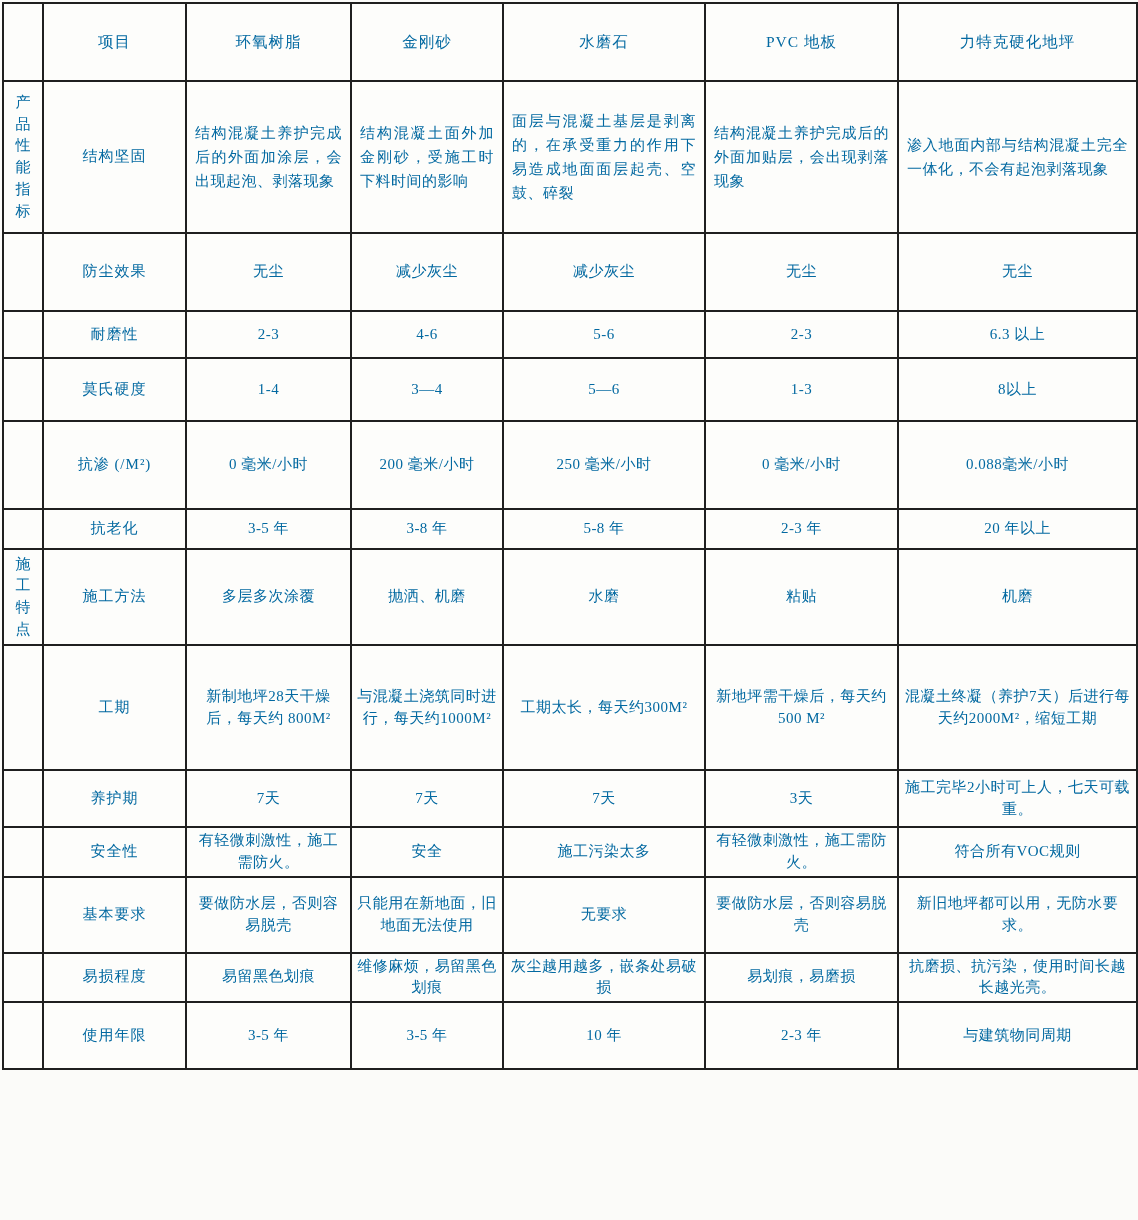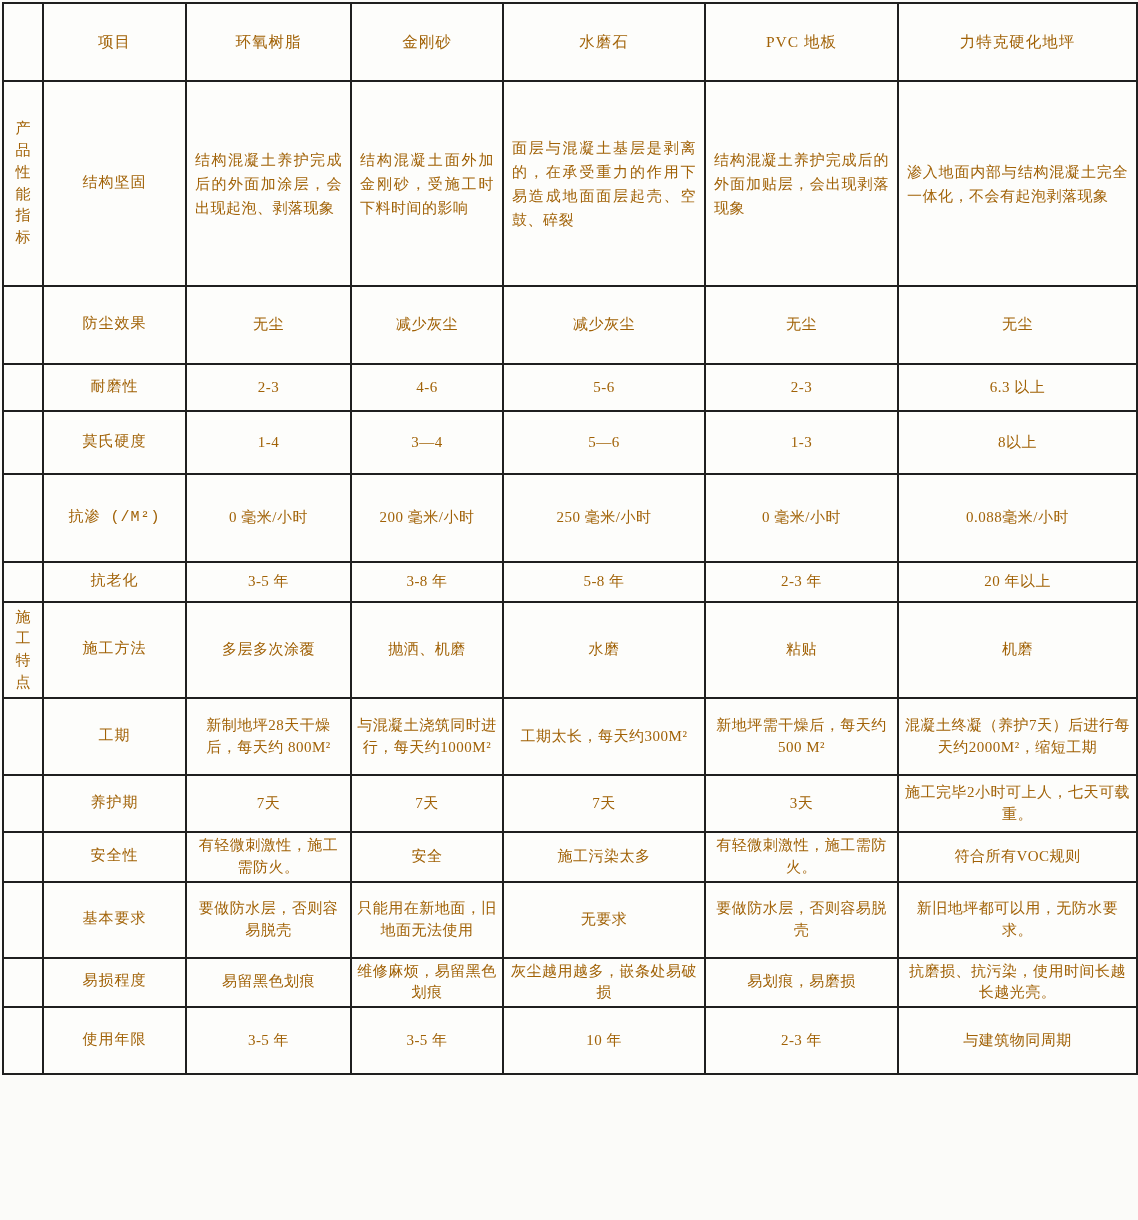--- a/index.html
+++ b/index.html
@@ -14,21 +14,21 @@
     height: 1220px;
     background: #fbfbf9;
     overflow: hidden;
   }
   table.cmp {
     border-collapse: collapse;
     table-layout: fixed;
     width: 1134px;
     margin: 2px 0 0 2px;
     background: #fdfdfb;
-    color: #a16207;
+    color: #0369a1;
     padding-left: 30px;
   }
   table.cmp td, table.cmp th {
     border: 2px solid #1f1f1f;
     vertical-align: middle;
     text-align: center;
     font-weight: normal;
     font-size: 15px;
     line-height: 1.45;
     padding: 2px 5px;
@@ -41,21 +41,20 @@
   }
   td.vgroup {
     word-break: break-all;
     line-height: 1.8;
     padding: 0 11px;
     font-size: 15px;
     letter-spacing: 0;
   }
   td.label {
     letter-spacing: 1px;
-    font-family: Liberation Mono, monospace;
   }
   tr.tall td.val {
     text-align: justify;
     text-align-last: left;
     padding: 6px 8px;
     line-height: 1.6;
   }
   td.val {
     letter-spacing: 0.5px;
   }
@@ -79,21 +78,21 @@
         <th></th>
         <th>项目</th>
         <th>环氧树脂</th>
         <th>金刚砂</th>
         <th>水磨石</th>
         <th>PVC 地板</th>
         <th>力特克硬化地坪</th>
       </tr>
     </thead>
     <tbody>
-      <tr class="tall" style="height:205px">
+      <tr class="tall" style="height:152px">
         <td class="vgroup">产品性能指标</td>
         <td class="label">结构坚固</td>
         <td class="val">结构混凝土养护完成后的外面加涂层，会出现起泡、剥落现象</td>
         <td class="val">结构混凝土面外加金刚砂，受施工时下料时间的影响</td>
         <td class="val">面层与混凝土基层是剥离的，在承受重力的作用下易造成地面面层起壳、空鼓、碎裂</td>
         <td class="val">结构混凝土养护完成后的外面加贴层，会出现剥落现象</td>
         <td class="val">渗入地面内部与结构混凝土完全一体化，不会有起泡剥落现象</td>
       </tr>
       <tr style="height:78px">
         <td class="vgroup"></td>
@@ -142,21 +141,21 @@
       </tr>
       <tr style="height:96px">
         <td class="vgroup">施工特点</td>
         <td class="label">施工方法</td>
         <td class="val">多层多次涂覆</td>
         <td class="val">抛洒、机磨</td>
         <td class="val">水磨</td>
         <td class="val">粘贴</td>
         <td class="val">机磨</td>
       </tr>
-      <tr style="height:77px">
+      <tr style="height:125px">
         <td class="vgroup"></td>
         <td class="label">工期</td>
         <td class="val">新制地坪28天干燥后，每天约 800M²</td>
         <td class="val">与混凝土浇筑同时进行，每天约1000M²</td>
         <td class="val">工期太长，每天约300M²</td>
         <td class="val">新地坪需干燥后，每天约500 M²</td>
         <td class="val">混凝土终凝（养护7天）后进行每天约2000M²，缩短工期</td>
       </tr>
       <tr style="height:57px">
         <td class="vgroup"></td>

